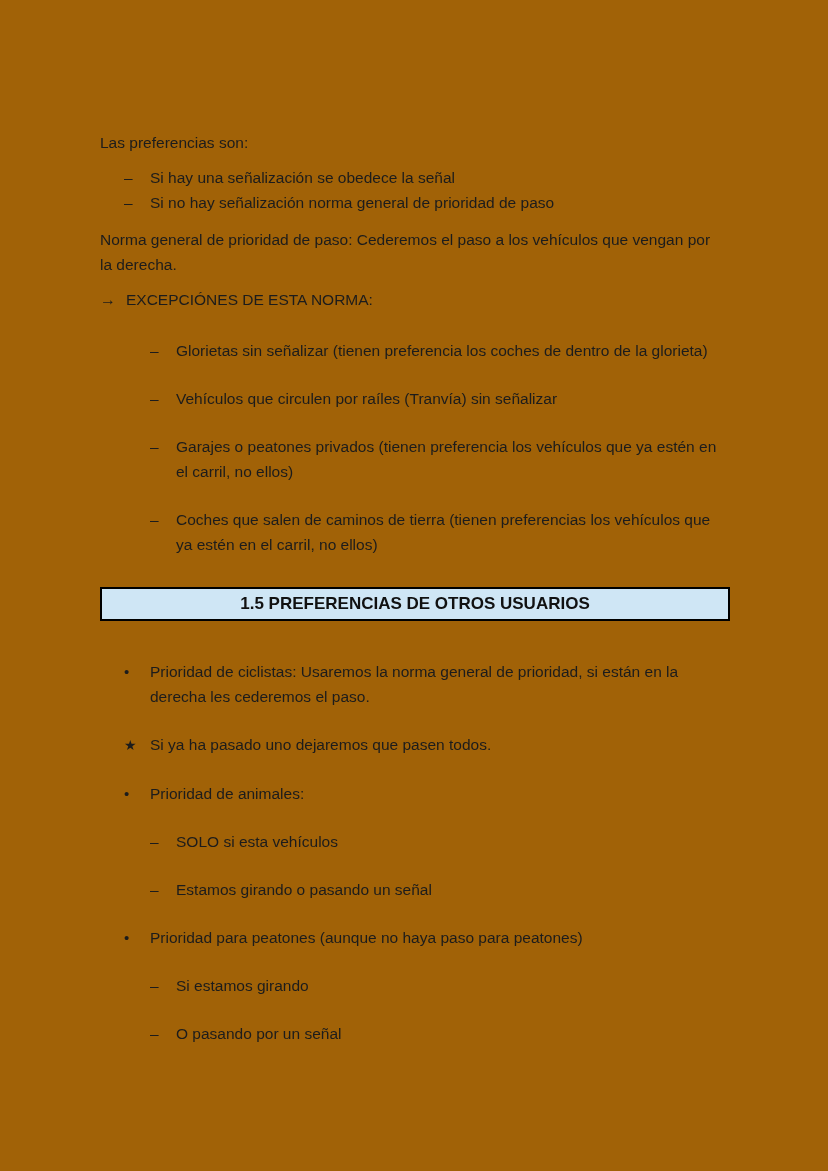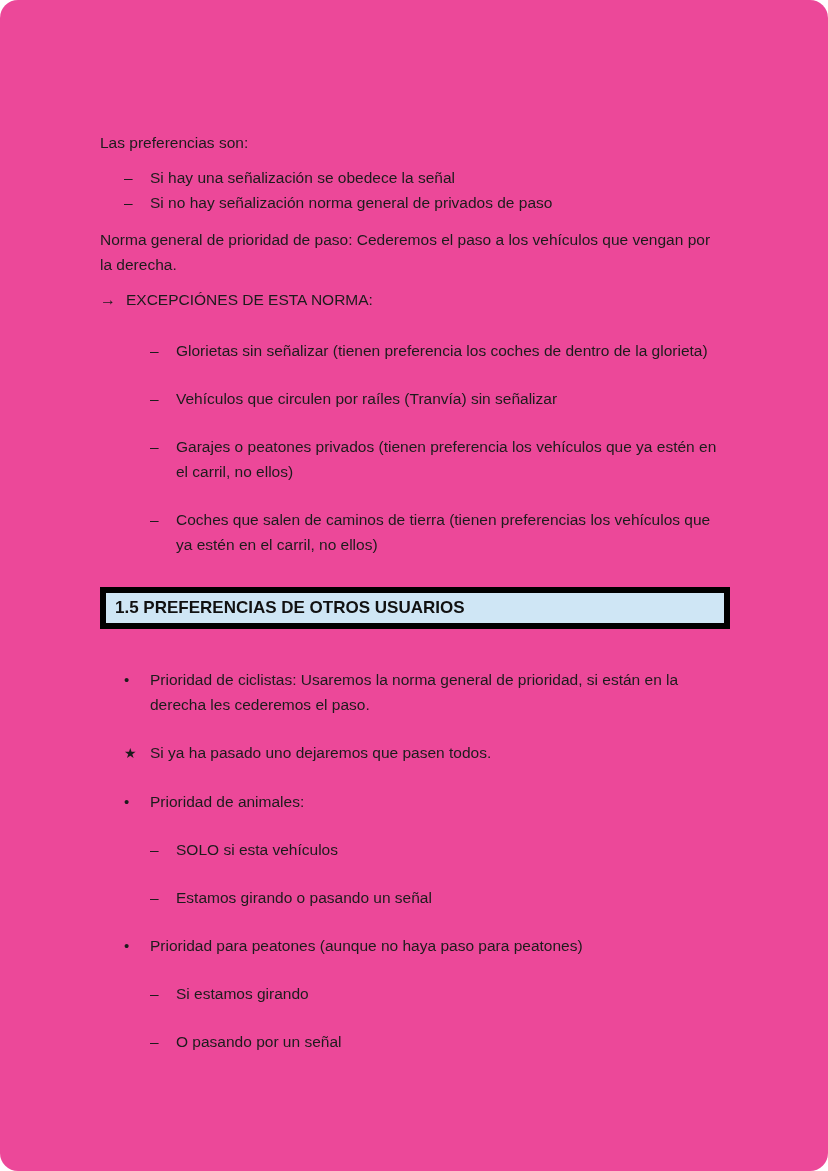--- a/index.html
+++ b/index.html
@@ -1,26 +1,25 @@
 <!DOCTYPE html>
 <html><head>
 <meta charset="utf-8">
 <style>
   * { box-sizing: border-box; }
   html, body { margin: 0; padding: 0; background: #ffffff; }
   .page {
     width: 828px;
     min-height: 1171px;
-    background: #ec4899;
+    background: #a16207;
     padding: 130px 98px 60px 100px;
     font-family: "Liberation Sans", sans-serif;
     font-size: 15.5px;
     line-height: 25px;
     color: #1c1c1c;
-    border-radius: 18px;
   }
   .para { margin: 0 0 10px 0; }
   .norma-para { margin: 12px 12px 10px 0; }
   .item { display: flex; align-items: flex-start; }
   .item .marker { flex: 0 0 26px; }
   .item .text { flex: 1 1 auto; }
 
   
   .lvl1 { margin-left: 24px; }
   .lvl2 { margin-left: 50px; }
@@ -32,23 +31,24 @@
   .spaced { margin-bottom: 23px; }
   .spaced:last-child { margin-bottom: 0; }
 
   .arrow-item { margin: 10px 0 26px 0; }
   .arrow-item .marker { flex: 0 0 26px; font-size: 16px; }
 
   .exceptions { margin-bottom: 6px; }
 
   .section-heading-box {
     margin: 30px 0 38px 0;
-    border: 6px solid #ec4899;
+    border: 2px solid #ec4899;
     background: #cfe6f5;
     padding: 2px 9px 3px 9px;
+    text-align: center;
   }
   .section-heading-box .heading-text {
     font-weight: bold;
     font-size: 17px;
     line-height: 24px;
     color: #111111;
   }
 
   .star-marker { font-size: 14px; padding-top: 1px; }
   .bullet-marker { font-size: 15px; }
@@ -60,21 +60,21 @@
 
   <p class="para">Las preferencias son:</p>
 
   <div class="intro-list">
     <div class="item lvl1 tight">
       <span class="marker">–</span>
       <span class="text">Si hay una señalización se obedece la señal</span>
     </div>
     <div class="item lvl1 tight">
       <span class="marker">–</span>
-      <span class="text">Si no hay señalización norma general de privados de paso</span>
+      <span class="text">Si no hay señalización norma general de prioridad de paso</span>
     </div>
   </div>
 
   <p class="para norma-para">Norma general de prioridad de paso: Cederemos el paso a los vehículos que vengan por la derecha.</p>
 
   <div class="item lvl1 arrow-item">
     <span class="marker">→</span>
     <span class="text">EXCEPCIÓNES DE ESTA NORMA:</span>
   </div>
 

